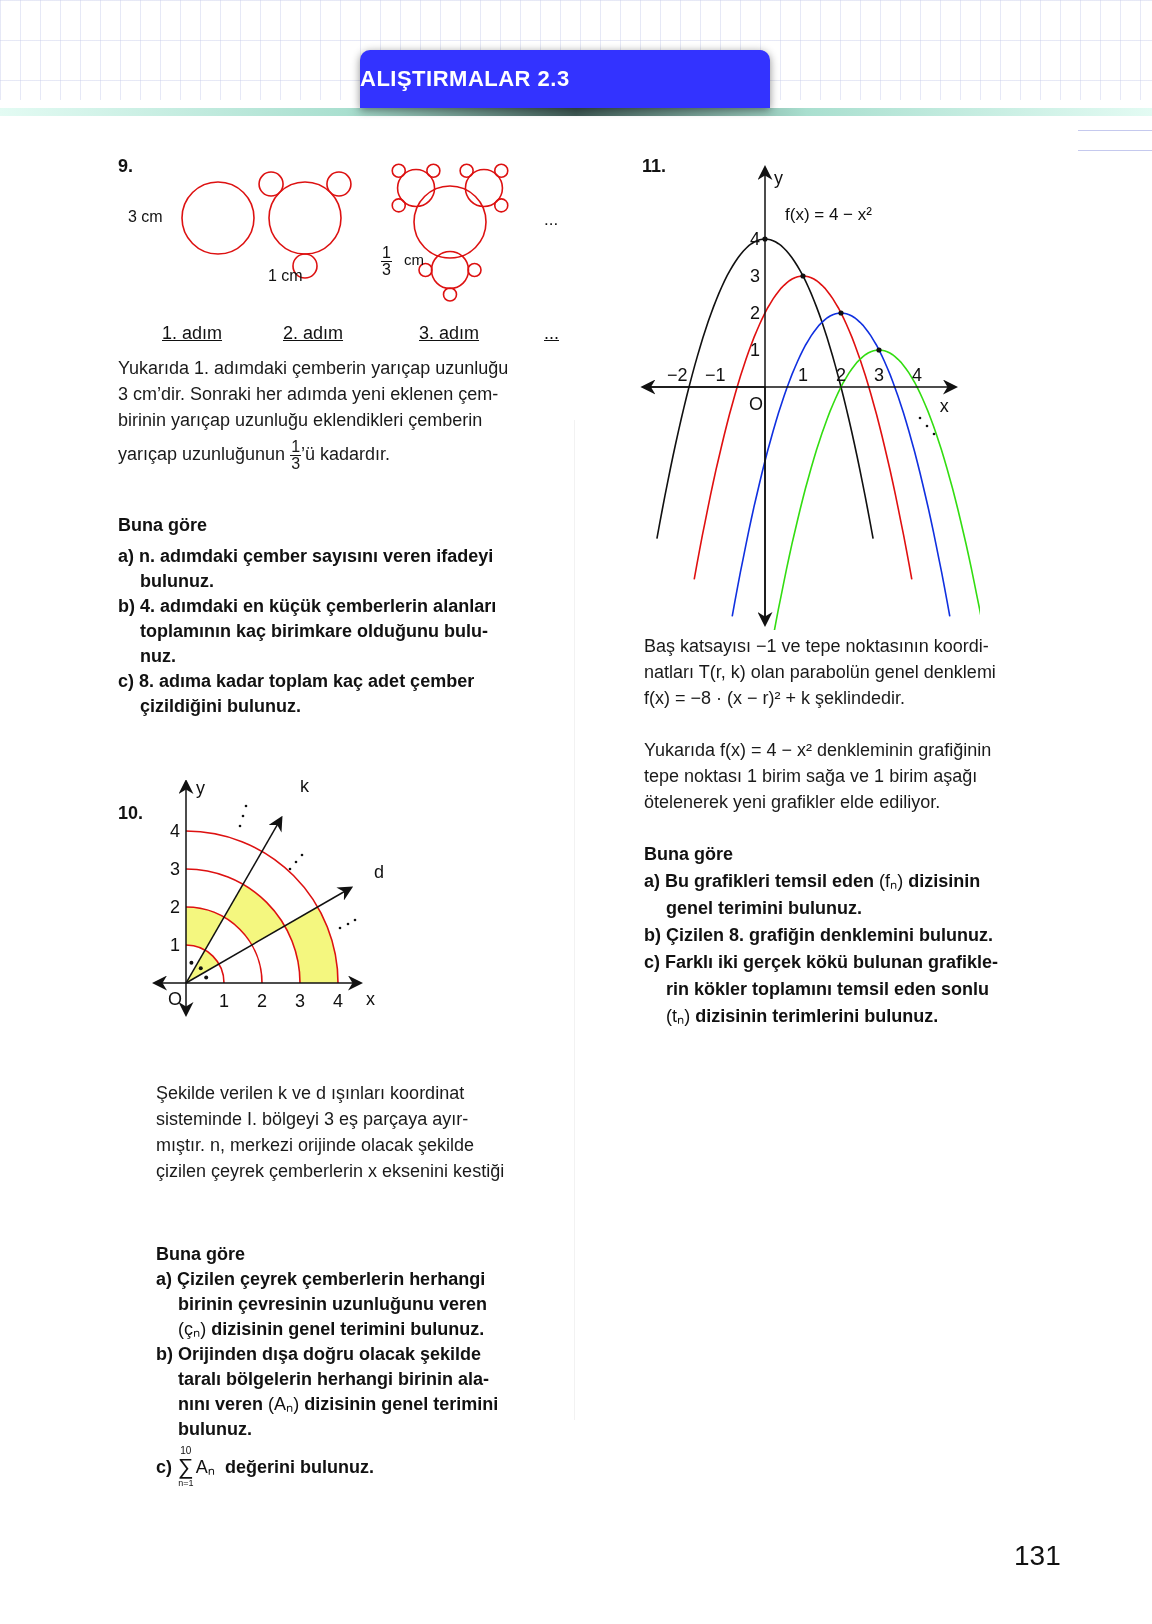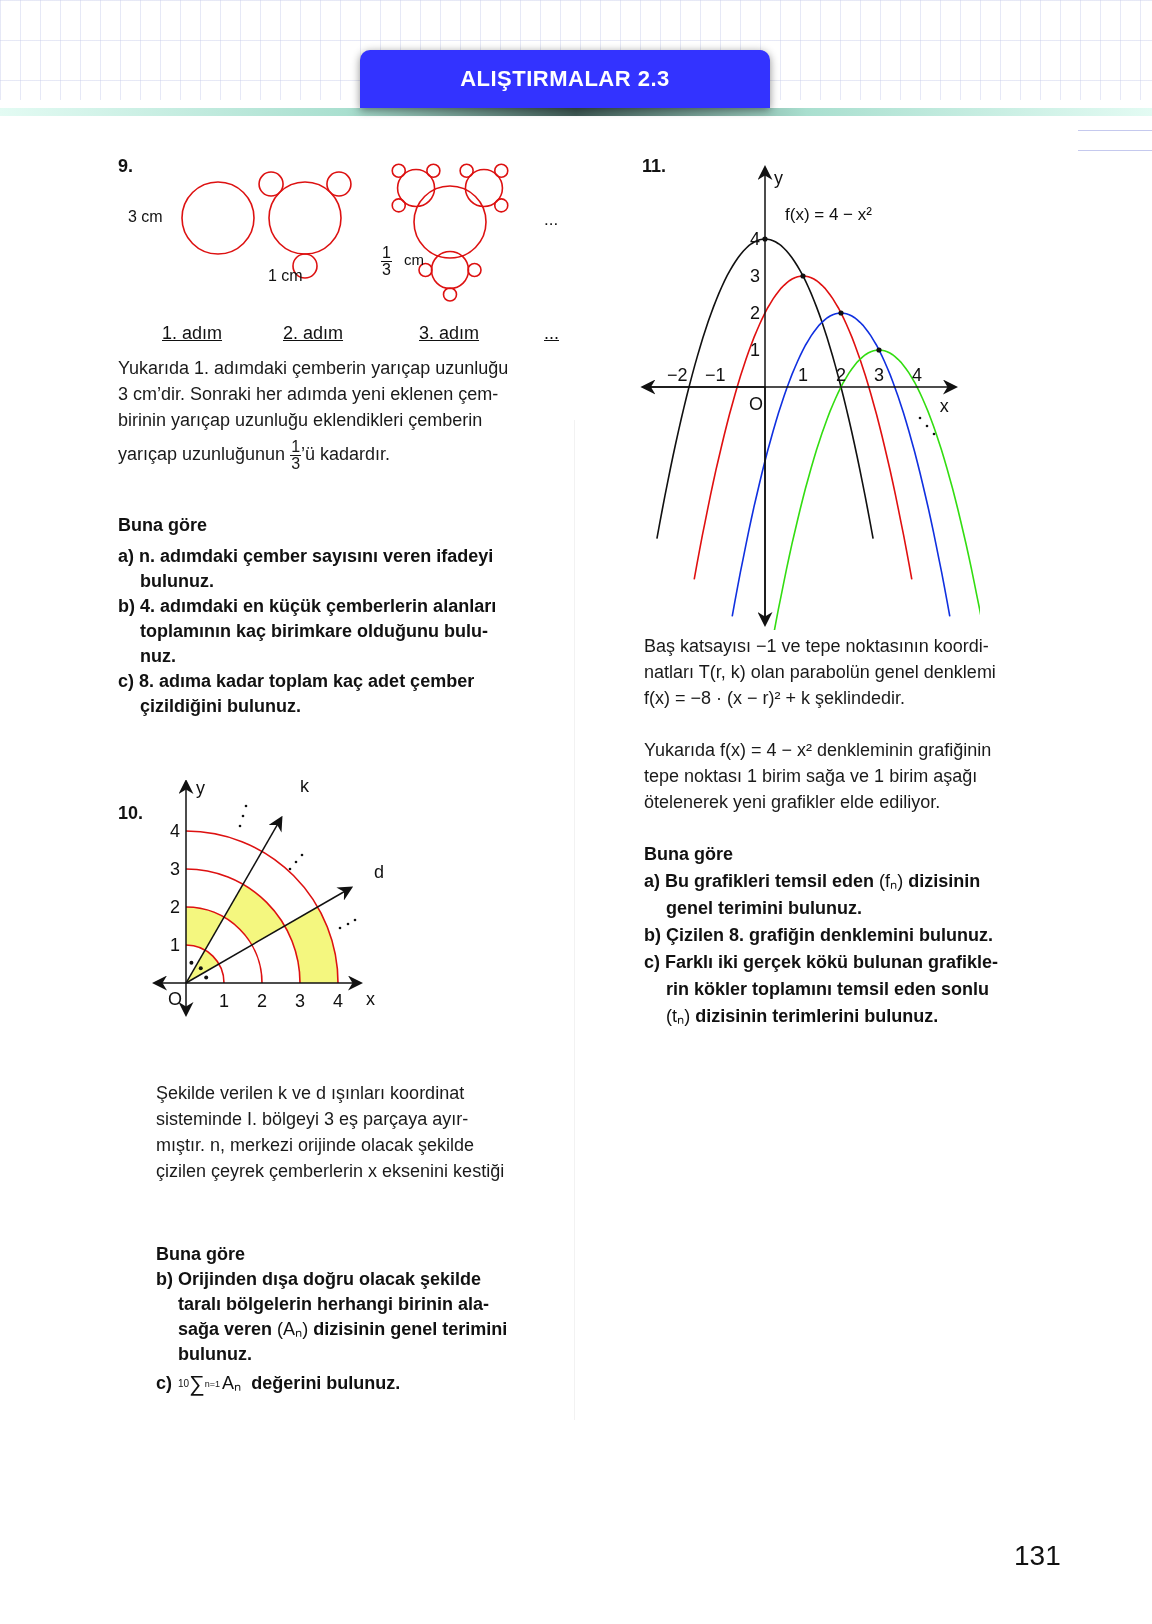--- a/index.html
+++ b/index.html
@@ -15,21 +15,21 @@
     background-size:20px 40px;
   }
   .band {
     position:absolute; left:0; top:108px; width:1152px; height:8px;
     background:linear-gradient(to right, #e3fbf3 0%, #a9dfcf 30%, #3f5a55 50%, #a9dfcf 70%, #e3fbf3 100%);
   }
   .title-tab {
     position:absolute; left:360px; top:50px; width:410px; height:58px;
     background:#3333ff; border-radius:10px 10px 0 0;
     box-shadow:0 2px 8px rgba(0,0,0,0.45);
-    display:flex; align-items:center; justify-content:center;
+    display:flex; align-items:center; justify-content:flex-start;
     color:#fff; font-weight:bold; font-size:22px; letter-spacing:0.5px;
   }
   .right-lines span { position:absolute; right:0; width:74px; height:1px; background:#c5c9ee; }
   .q-num { position:absolute; font-weight:bold; font-size:18px; }
   .p { position:absolute; font-size:18px; line-height:26px; color:#1a1a1a; }
   .b { position:absolute; font-size:18px; line-height:25px; font-weight:bold; color:#111; }
   .b .sub { padding-left:22px; display:block; }
   .frac { display:inline-block; vertical-align:middle; text-align:center; font-size:16px; line-height:16px; }
   .frac .num { display:block; border-bottom:1px solid #111; padding:0 1px; }
   .frac .den { display:block; }
@@ -177,28 +177,33 @@
 <div class="p" style="left:156px;top:1080px;width:420px">
   <div>Şekilde verilen k ve d ışınları koordinat</div>
   <div>sisteminde I. bölgeyi 3 eş parçaya ayır-</div>
   <div>mıştır. n, merkezi orijinde olacak şekilde</div>
   <div>çizilen çeyrek çemberlerin x eksenini kestiği</div>
 </div>
 
 <div class="b" style="left:156px;top:1242px;width:430px">
   <div>Buna göre</div>
   <div>
+    <span>a) Çizilen çeyrek çemberlerin herhangi</span>
+    <span class="sub">birinin çevresinin uzunluğunu veren</span>
+    <span class="sub"><span style="font-weight:normal">(çₙ)</span><span> dizisinin genel terimini bulunuz.</span></span>
+  </div>
+  <div>
     <span>b) Orijinden dışa doğru olacak şekilde</span>
     <span class="sub">taralı bölgelerin herhangi birinin ala-</span>
-    <span class="sub"><span>sağa veren </span><span style="font-weight:normal">(Aₙ)</span><span> dizisinin genel terimini</span></span>
+    <span class="sub"><span>nını veren </span><span style="font-weight:normal">(Aₙ)</span><span> dizisinin genel terimini</span></span>
     <span class="sub">bulunuz.</span>
   </div>
   <div style="display:flex;align-items:center;margin-top:4px">
     <span>c)</span>
-    <span style="display:inline-flex;align-items:center;font-weight:normal;margin:0 2px 0 6px;line-height:10px">
+    <span style="display:inline-flex;flex-direction:column;align-items:center;font-weight:normal;margin:0 2px 0 6px;line-height:10px">
       <span style="font-size:10px">10</span>
       <span style="font-size:22px;line-height:22px">∑</span>
       <span style="font-size:9px">n=1</span>
     </span>
     <span style="font-weight:normal;margin-right:10px">Aₙ</span>
     <span>değerini bulunuz.</span>
   </div>
 </div>
 
 <div class="q-num" style="left:642px;top:156px">11.</div>

